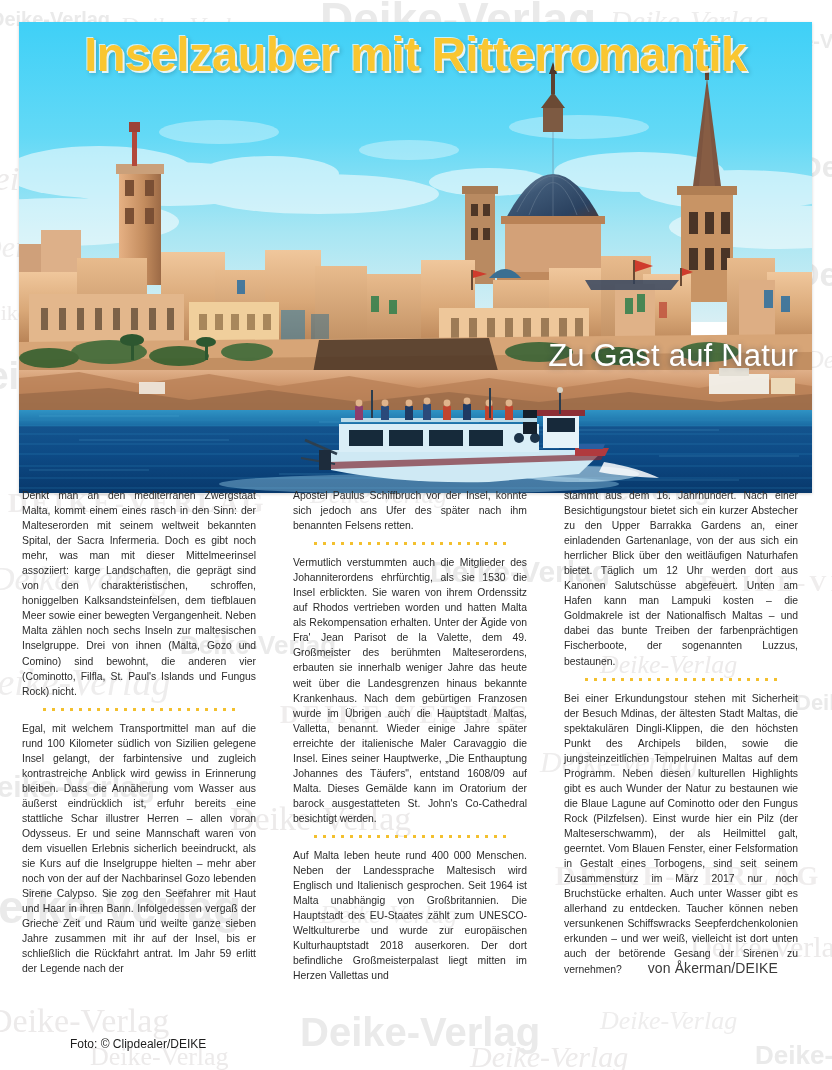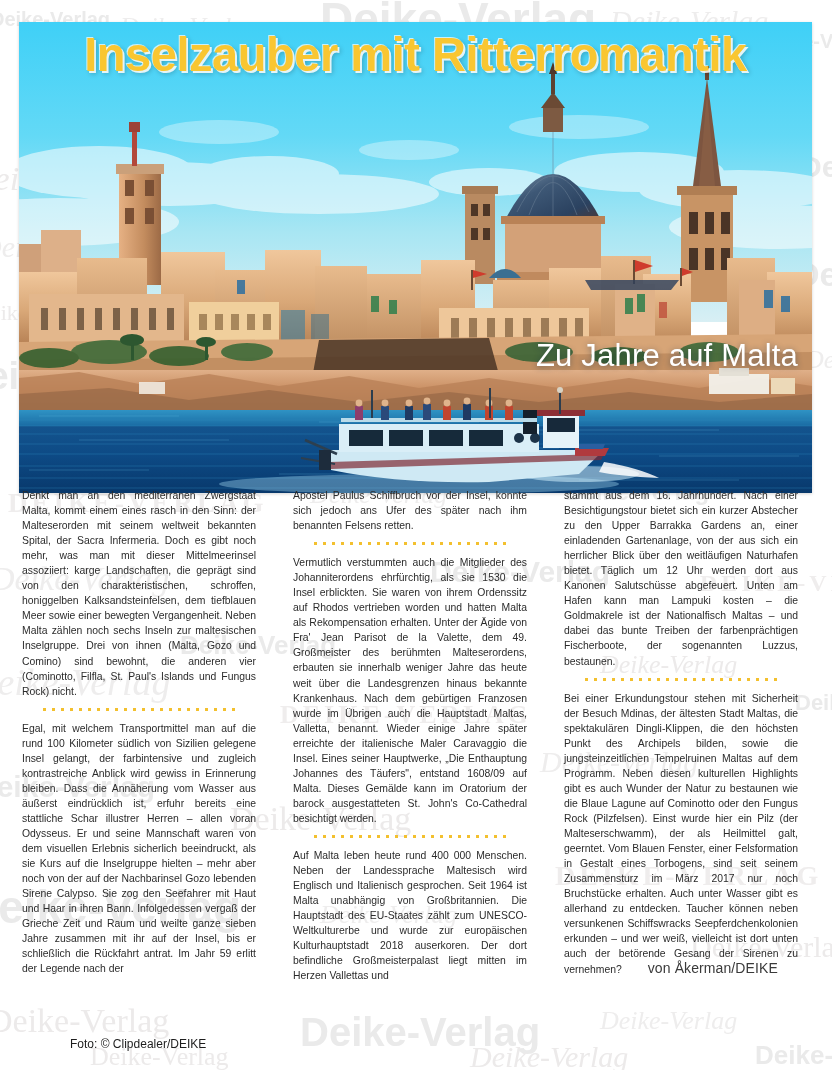--- a/index.html
+++ b/index.html
@@ -492,21 +492,21 @@
     </g>
 
     <rect x="0" y="0" width="793" height="471" fill="none"></rect>
   </svg>
 </div>
 
 <div id="headline">
   <span class="inner">Inselzauber mit Ritterromantik</span>
 </div>
 
-<div id="photo-caption">Zu Jahre auf Malta</div>
+<div id="photo-caption">Zu Gast auf Natur</div>
 
 <div id="article">
 
   <div class="col">
     <p>Denkt man an den mediterranen Zwergstaat Malta, kommt einem eines rasch in den Sinn: der Malteserorden mit seinem weltweit bekannten Spital, der Sacra Infermeria. Doch es gibt noch mehr, was man mit dieser Mittelmeerinsel assoziiert: karge Landschaften, die geprägt sind von den charakteristischen, schroffen, honiggelben Kalksandsteinfelsen, dem tiefblauen Meer sowie einer bewegten Vergangenheit. Neben Malta zählen noch sechs Inseln zur maltesischen Inselgruppe. Drei von ihnen (Malta, Gozo und Comino) sind bewohnt, die anderen vier (Cominotto, Filfla, St. Paul's Islands und Fungus Rock) nicht.</p>
     <div class="sep">
         <i></i>
       </div>
     <p class="last">Egal, mit welchem Transportmittel man auf die rund 100 Kilometer südlich von Sizilien gelegene Insel gelangt, der farbintensive und zugleich kontrastreiche Anblick wird gewiss in Erinnerung bleiben. Dass die Annäherung vom Wasser aus äußerst eindrücklich ist, erfuhr bereits eine stattliche Schar illustrer Herren – allen voran Odysseus. Er und seine Mannschaft waren von dem visuellen Erlebnis sicherlich beeindruckt, als sie Kurs auf die Inselgruppe hielten – mehr aber noch von der auf der Nachbarinsel Gozo lebenden Sirene Calypso. Sie zog den Seefahrer mit Haut und Haar in ihren Bann. Infolgedessen vergaß der Grieche Zeit und Raum und weilte ganze sieben Jahre zusammen mit ihr auf der Insel, bis er schließlich die Rückfahrt antrat. Im Jahr 59 erlitt der Legende nach der</p>
   </div>

